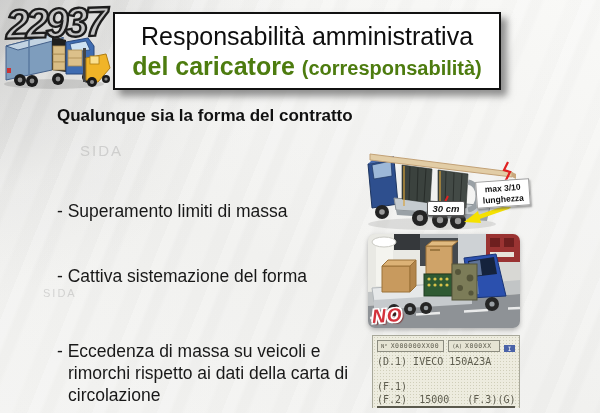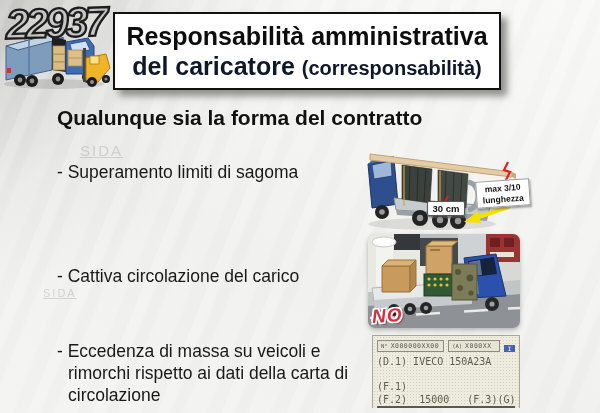--- a/index.html
+++ b/index.html
@@ -26,44 +26,44 @@
     transform:rotate(-2deg);
   }
   
   .title-box{
     position:absolute;left:113px;top:12px;width:384px;height:74px;z-index:4;
     background:#ffffff;border:2px solid #111;
     box-shadow:6px 6px 7px rgba(110,110,110,.75);
     display:flex;flex-direction:column;justify-content:center;align-items:center;
     text-align:center;line-height:1.22;
   }
-  .title-l1{font-size:25px;font-weight:bold;color:#0d0d0d;white-space:nowrap;}
-  .title-l2{font-size:25px;font-weight:bold;color:#0f172a;white-space:nowrap;}
+  .title-l1{font-size:25px;font-weight:normal;color:#0d0d0d;white-space:nowrap;}
+  .title-l2{font-size:25px;font-weight:bold;color:#4d7c0f;white-space:nowrap;}
   .title-paren{font-size:20px;font-weight:bold;}
   
-  .subtitle{position:absolute;left:57px;top:106px;font-size:21px;font-weight:bold;color:#111;white-space:nowrap;z-index:3;}
+  .subtitle{position:absolute;left:57px;top:106px;font-size:17px;font-weight:bold;color:#111;white-space:nowrap;z-index:3;}
   .bullet{position:absolute;left:57px;font-size:17.5px;color:#181818;z-index:3;
           width:300px;padding-left:11px;text-indent:-11px;line-height:22px;}
   .b1{top:161px;} .b2{top:200px;} .b3{top:265px;} .b4{top:340px;}
-  .watermark{position:absolute;color:rgba(140,140,140,.30);font-size:13px;letter-spacing:2px;z-index:2;text-decoration:underline;}
+  .watermark{position:absolute;color:rgba(140,140,140,.30);font-size:13px;letter-spacing:2px;z-index:2;}
   .wm1{left:80px;top:142px;font-size:15px;}
   .wm2{left:43px;top:287px;font-size:11px;}
   
   .fig{position:absolute;z-index:3;}
   #fig1{left:360px;top:146px;width:162px;height:86px;}
   #fig2{left:368px;top:234px;width:152px;height:94px;border-radius:7px;overflow:hidden;
         box-shadow:0 2px 4px rgba(120,120,120,.5);}
   .fig-label{
     position:absolute;background:#fff;border:1px solid #555;color:#111;
     font-weight:bold;text-align:center;z-index:6;
     box-shadow:1px 2px 2px rgba(100,100,100,.6);
   }
   .label-max{left:476px;top:180px;width:48px;font-size:8.5px;line-height:1.25;padding:2px 2px;
              transform:rotate(-4deg);border-color:#999;}
-  .label-cm{left:427px;top:201px;width:36px;font-size:9.5px;padding:1px 0;border-radius:2px;}
+  .label-cm{left:427px;top:201px;width:36px;font-size:9.5px;padding:1px 0;border-radius:2px;font-style:italic;}
   .label-no{
     position:absolute;left:372px;top:305px;z-index:6;
     font-size:19px;font-weight:900;font-style:italic;letter-spacing:1px;
     color:#d3323c;transform:rotate(-4deg);
     text-shadow:-1.5px -1.5px 0 #fff,1.5px -1.5px 0 #fff,-1.5px 1.5px 0 #fff,1.5px 1.5px 0 #fff,2.5px 2.5px 1px rgba(120,0,0,.55);
   }
   
   .regcard{
     position:absolute;left:372px;top:335px;width:148px;height:73px;z-index:3;
     background:#edecdf;border:1px solid #a8a89a;border-bottom:none;
@@ -131,22 +131,22 @@
     <circle cx="104" cy="55" r="4" fill="#1b1b1b"></circle>
       <circle cx="104" cy="55" r="1.6" fill="#8f8f8f"></circle>
   </svg>
 
   <div class="title-box">
     <div class="title-l1">Responsabilità amministrativa</div>
     <div class="title-l2"><span>del caricatore </span><span class="title-paren">(corresponsabilità)</span></div>
   </div>
 
   <div class="subtitle">Qualunque sia la forma del contratto</div>
-  <div class="bullet b1">- Superamento limiti di sagoma</div>
-  <div class="bullet b3">- Cattiva circolazione del carico</div>
+  <div class="bullet b2">- Superamento limiti di massa</div>
+  <div class="bullet b3">- Cattiva sistemazione del forma</div>
   <div class="bullet b4">- Eccedenza di massa su veicoli e rimorchi rispetto ai dati della carta di circolazione</div>
   <div class="watermark wm1">SIDA</div>
   <div class="watermark wm2">SIDA</div>
 
   <svg id="fig1" class="fig" viewBox="0 0 162 86">
     <ellipse cx="72" cy="78" rx="64" ry="6" fill="rgba(90,90,90,0.15)"></ellipse>
 
     <polygon points="8,18 34,13 38,58 12,62" fill="#2e4f8e" stroke="#1d3560" stroke-width="1"></polygon>
     <polygon points="12,19 31,15 32,30 14,33" fill="#9db8d8" stroke="#1d3560" stroke-width="0.7"></polygon>
     <polygon points="8,18 12,14 34,10 34,13" fill="#4a6cae"></polygon>

